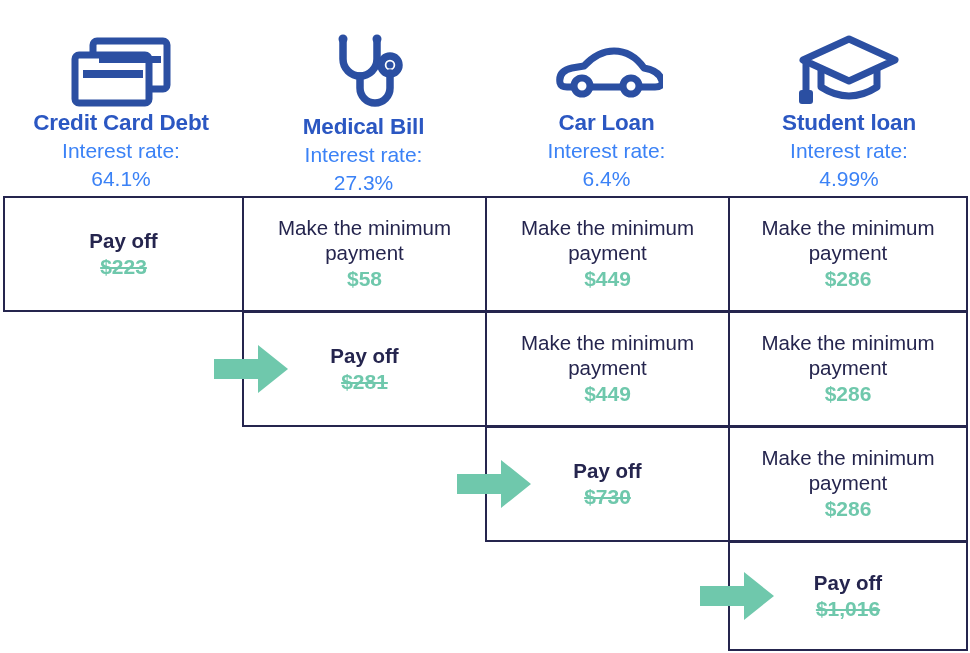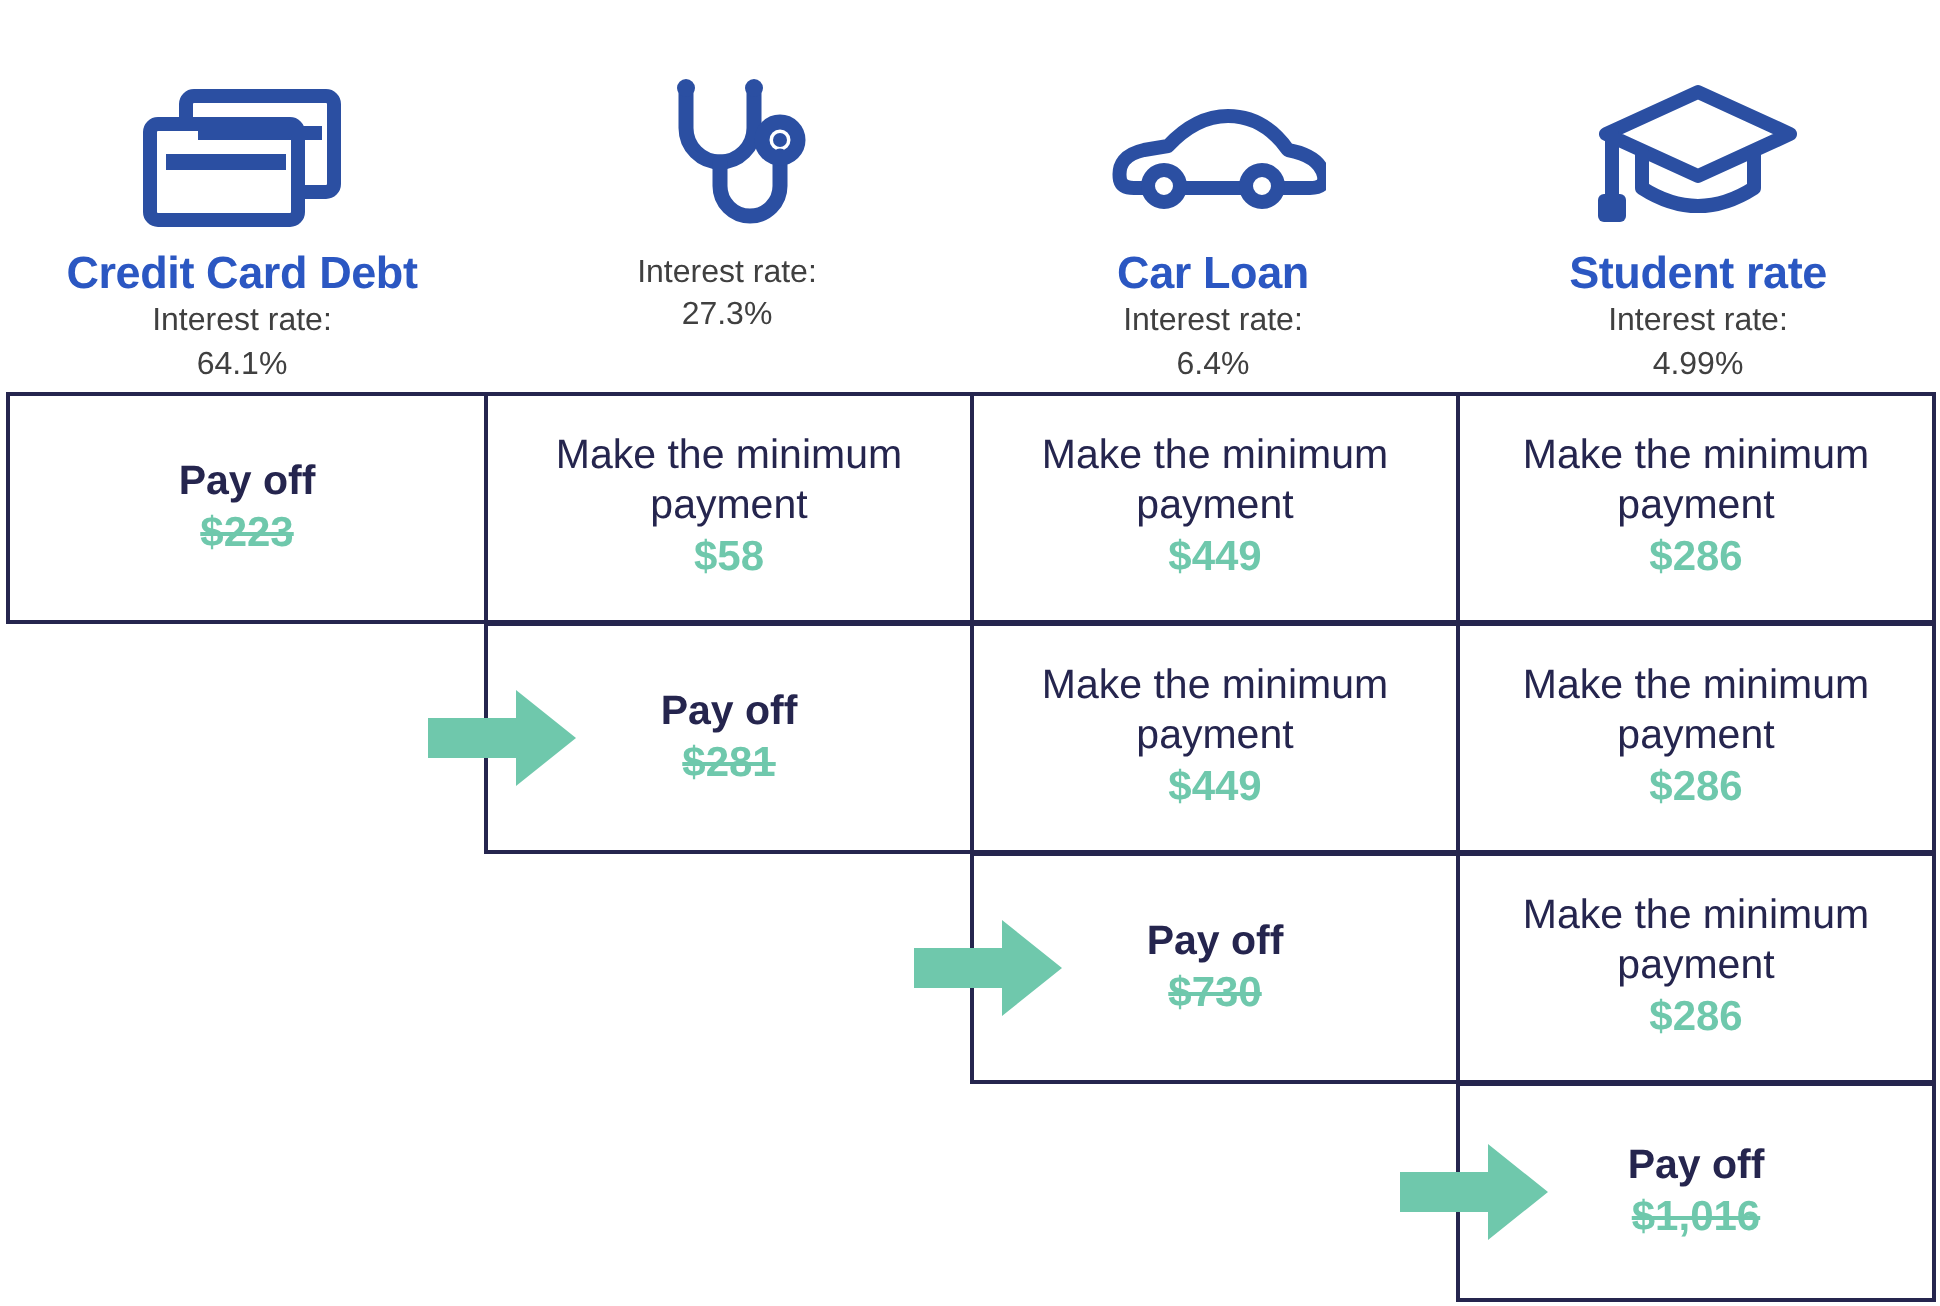--- a/index.html
+++ b/index.html
@@ -49,22 +49,22 @@
   .debt-title {
     color: #2B57C2;
     font-weight: bold;
     font-size: 22.5px;
     letter-spacing: -0.2px;
     line-height: 1.1;
     text-align: center;
     white-space: nowrap;
   }
   .rate-label, .rate-value {
-    color: #404040;
-    font-size: 16px;
+    color: #3b82f6;
+    font-size: 21px;
     line-height: 1.33;
     text-align: right;
     white-space: nowrap;
   }
   .rate-label { margin-top: 1px; }
 
   
   #grid {
     position: absolute;
     left: 3px;
@@ -143,20 +143,21 @@
         <g fill="none" stroke="#2B4FA2" stroke-width="7.5" stroke-linecap="round">
           <path d="M31 6 v20 a17 17 0 0 0 34 0 V6"></path>
           <path d="M48 43 v12 a15 15 0 0 0 30 0 V40"></path>
           <circle cx="78" cy="32" r="9"></circle>
         </g>
         <circle cx="78" cy="32" r="3.5" fill="#2B4FA2"></circle>
         <circle cx="31" cy="6" r="4.5" fill="#2B4FA2"></circle>
         <circle cx="65" cy="6" r="4.5" fill="#2B4FA2"></circle>
       </svg>
     </div>
+    <div class="debt-title">Medical Bill</div>
     <div class="rate-label">Interest rate:</div>
     <div class="rate-value">27.3%</div>
   </div>
 
   <div class="debt-header c3">
     <div class="icon-wrap">
       <svg width="112" height="62" viewBox="0 0 112 62">
         <g fill="none" stroke="#2B4FA2" stroke-width="7" stroke-linejoin="round" stroke-linecap="round">
           <path d="M9 42 q-2 -12 12 -15 l12 -2 q14 -15 30 -15 q18 0 30 17 q16 3 18 13 q1 6 -7 6 H16 q-6 0 -7 -4 Z"></path>
           <circle cx="31" cy="45" r="8" fill="#ffffff"></circle>
@@ -173,21 +174,21 @@
     <div class="icon-wrap">
       <svg width="108" height="78" viewBox="0 0 108 78">
         <g fill="none" stroke="#2B4FA2" stroke-width="7" stroke-linejoin="round" stroke-linecap="round">
           <path d="M54 6 L100 27 L54 48 L8 27 Z"></path>
           <path d="M26 36 v18 q28 18 56 0 V36"></path>
           <path d="M11 27 v36"></path>
         </g>
         <rect x="4" y="57" width="14" height="14" rx="3" fill="#2B4FA2"></rect>
       </svg>
     </div>
-    <div class="debt-title">Student rate</div>
+    <div class="debt-title">Student loan</div>
     <div class="rate-label">Interest rate:</div>
     <div class="rate-value">4.99%</div>
   </div>
 
 </div>
 
 <div id="grid">
     <div class="cell" style="left: 0px; top: 0px; width: 241px; height: 116px;">
       <div class="cell-label payoff">Pay off</div>
       <div class="cell-amount struck">$223</div>

